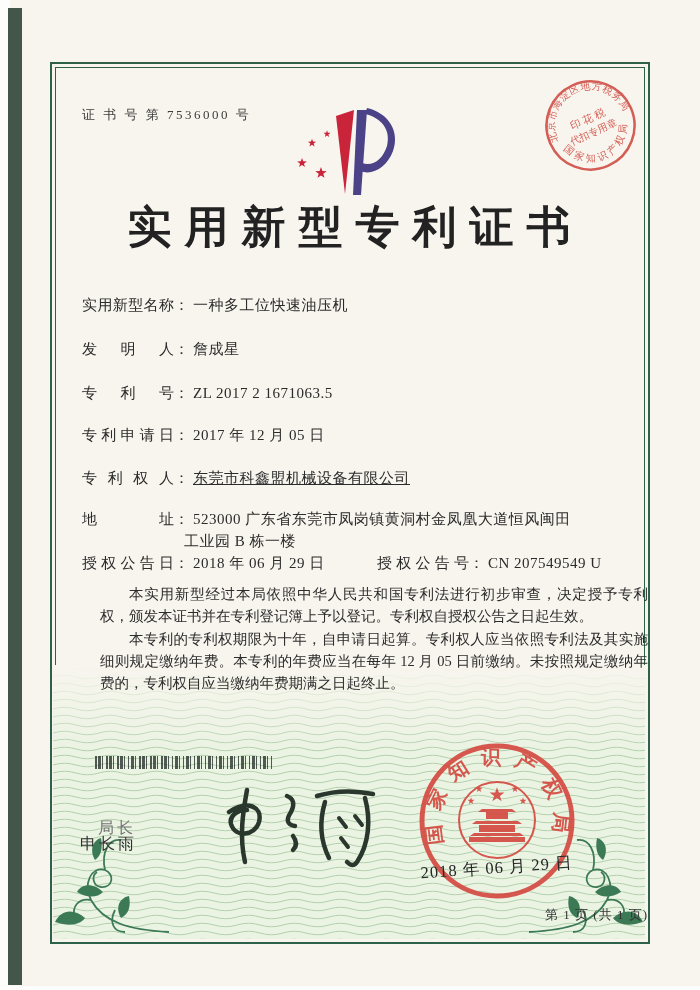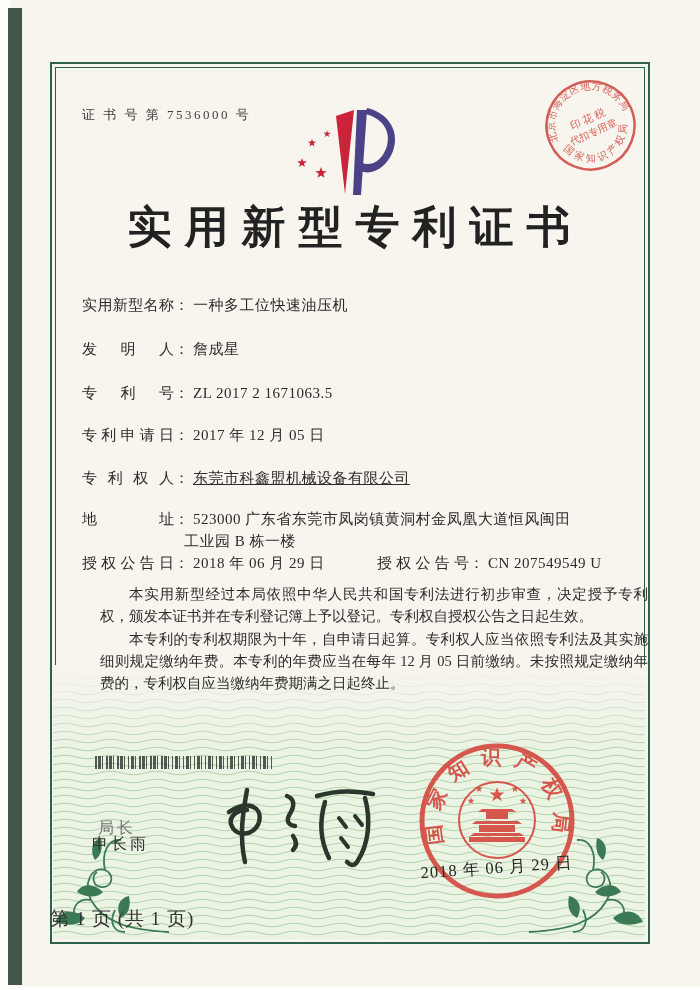--- a/index.html
+++ b/index.html
@@ -23,26 +23,26 @@
   .f-colon { display:inline-block; margin-right:4px; }
   .f-value { letter-spacing:.5px; }
   .f-value2 { position:absolute; left:102px; top:22px; letter-spacing:.5px; }
   .pair2 { position:absolute; left:295px; top:0; white-space:nowrap; }
   .paras { position:absolute; left:80px; top:583px; width:548px; font-size:14.5px; line-height:22.3px;
            text-align:justify; color:#2c2c2c;margin-left:20px; }
   .paras p { margin:0; text-indent:2em; }
   .barcode { position:absolute; left:95px; top:756px; width:178px; height:13px; opacity:.85;
     background:repeating-linear-gradient(90deg,#343f38 0 1.5px,transparent 1.5px 3px,#343f38 3px 6px,transparent 6px 7px,#343f38 7px 8px,transparent 8px 11px); }
   .sig-title { position:absolute; left:98px; top:804px; font-size:16px; letter-spacing:3px; color:#737373;margin-top:14px; }
-  .sig-name  { position:absolute; left:92px; top:834px; font-size:16px; letter-spacing:3px; color:#2f2f2f; }
+  .sig-name  { position:absolute; left:80px; top:834px; font-size:16px; letter-spacing:3px; color:#2f2f2f; }
   .sig-svg { position:absolute; left:205px; top:778px; }
   .seal { position:absolute; left:408px; top:733px; }
   .ornament { position:absolute; }
-  .footer { position:absolute; left:50px; top:906px; width:598px; text-align:left;
-            font-size:19px; letter-spacing:1px; color:#333; }
+  .footer { position:absolute; left:50px; top:906px; width:598px; text-align:right;
+            font-size:13px; letter-spacing:1px; color:#333; }
 </style>
 </head>
 <body>
 
 <div class="paper"></div>
 <div class="left-strip"></div>
 
 <div class="frame-outer">
   <div class="frame-inner"></div>
 </div>

